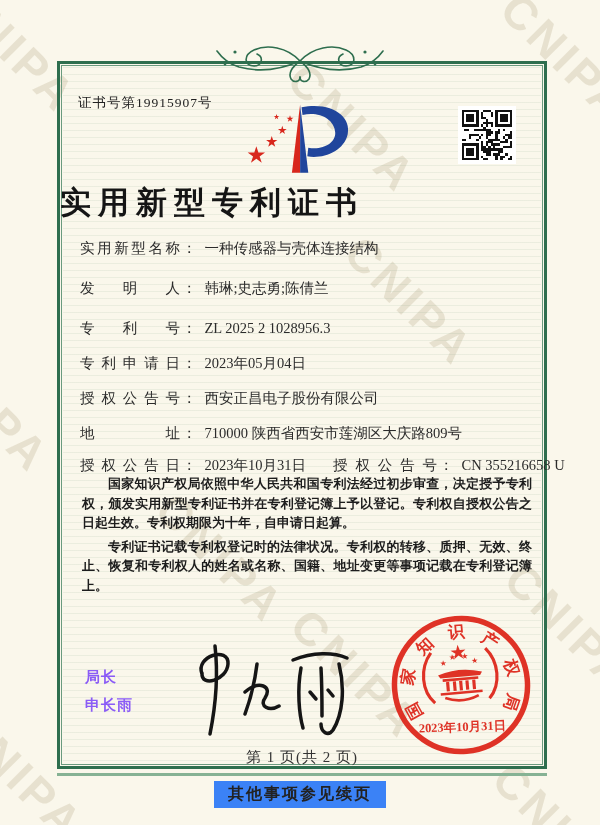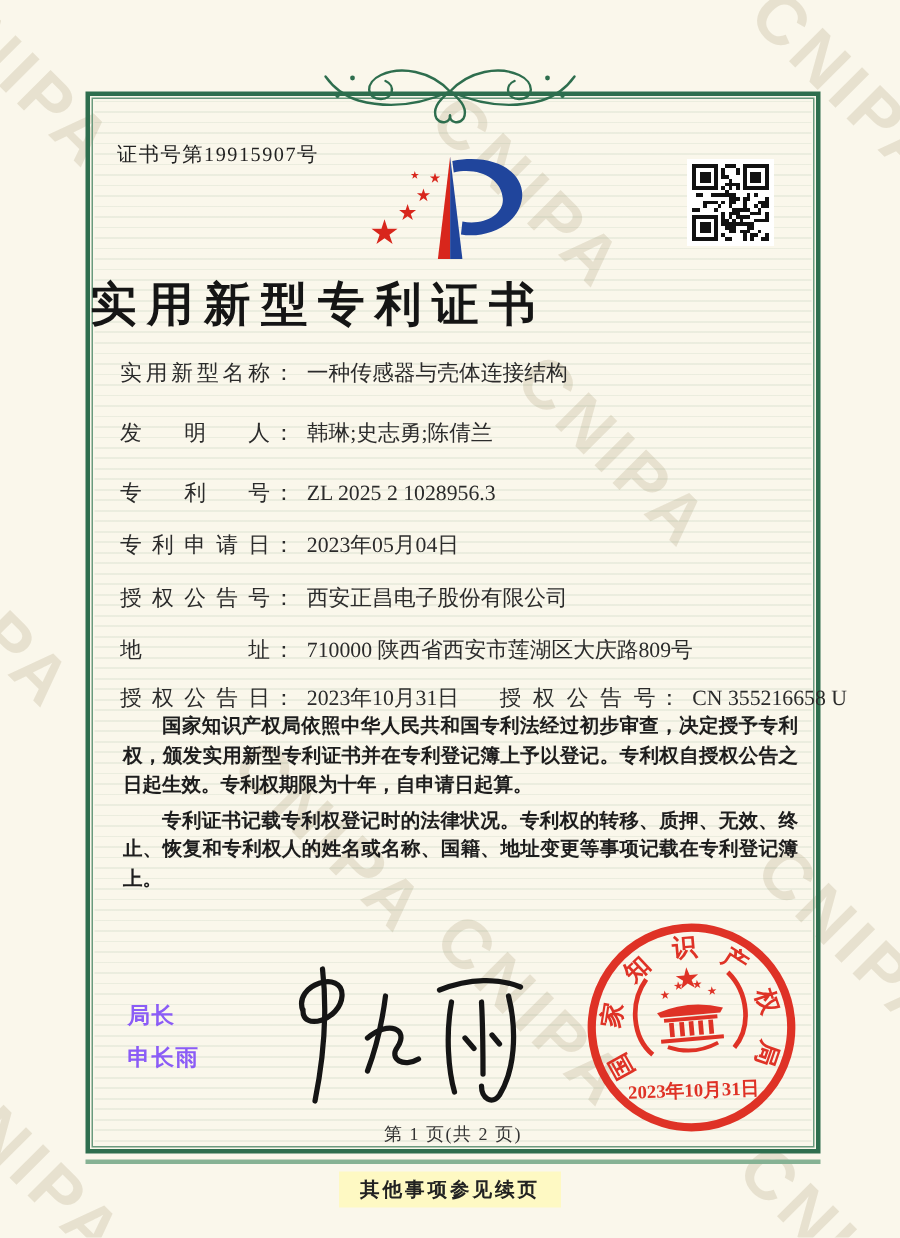--- a/index.html
+++ b/index.html
@@ -45,25 +45,25 @@
   .paras{position:absolute;left:22px;top:410px;width:450px;}
   .paras p{
     margin:0 0 4px 0;text-indent:2em;font-size:13px;line-height:19.5px;
     font-weight:700;color:#1d1d1d;text-align:justify;
   }
   .officer{position:absolute;left:25px;top:604px;font-family:"Liberation Sans",sans-serif;
     font-size:15px;font-weight:600;color:#8b5cf6;letter-spacing:1px;}
   .officer .name{position:absolute;left:0;top:28px;white-space:nowrap;}
   .sig{position:absolute;left:115px;top:578px;}
   .seal{position:absolute;left:326px;top:546px;}
-  .pageno{position:absolute;left:0;top:684px;width:100%;text-align:center;font-size:12px;color:#333;letter-spacing:1px;}
+  .pageno{position:absolute;left:0;top:684px;width:100%;text-align:center;font-size:15px;color:#333;letter-spacing:1px;}
   .continuation{position:absolute;z-index:1;left:0;top:781px;width:600px;text-align:center;}
   .continuation span{
-    display:inline-block;background:#fef9c3;padding:3px 14px;
-    font-size:13px;letter-spacing:2px;color:#222;font-weight:600;font-family:Liberation Serif, serif;
+    display:inline-block;background:#3b82f6;padding:3px 14px;
+    font-size:16px;letter-spacing:2px;color:#222;font-weight:600;font-family:Liberation Serif, serif;
   }
   svg text{font-family:"Liberation Serif",serif;}
 </style>
 </head>
 <body>
 
 <div class="wm" style="left:-25px;top:-28px">CNIPA</div>
 <div class="wm" style="left:315px;top:52px">CNIPA</div>
 <div class="wm" style="left:528px;top:-18px">CNIPA</div>
 <div class="wm" style="left:372px;top:225px">CNIPA</div>

